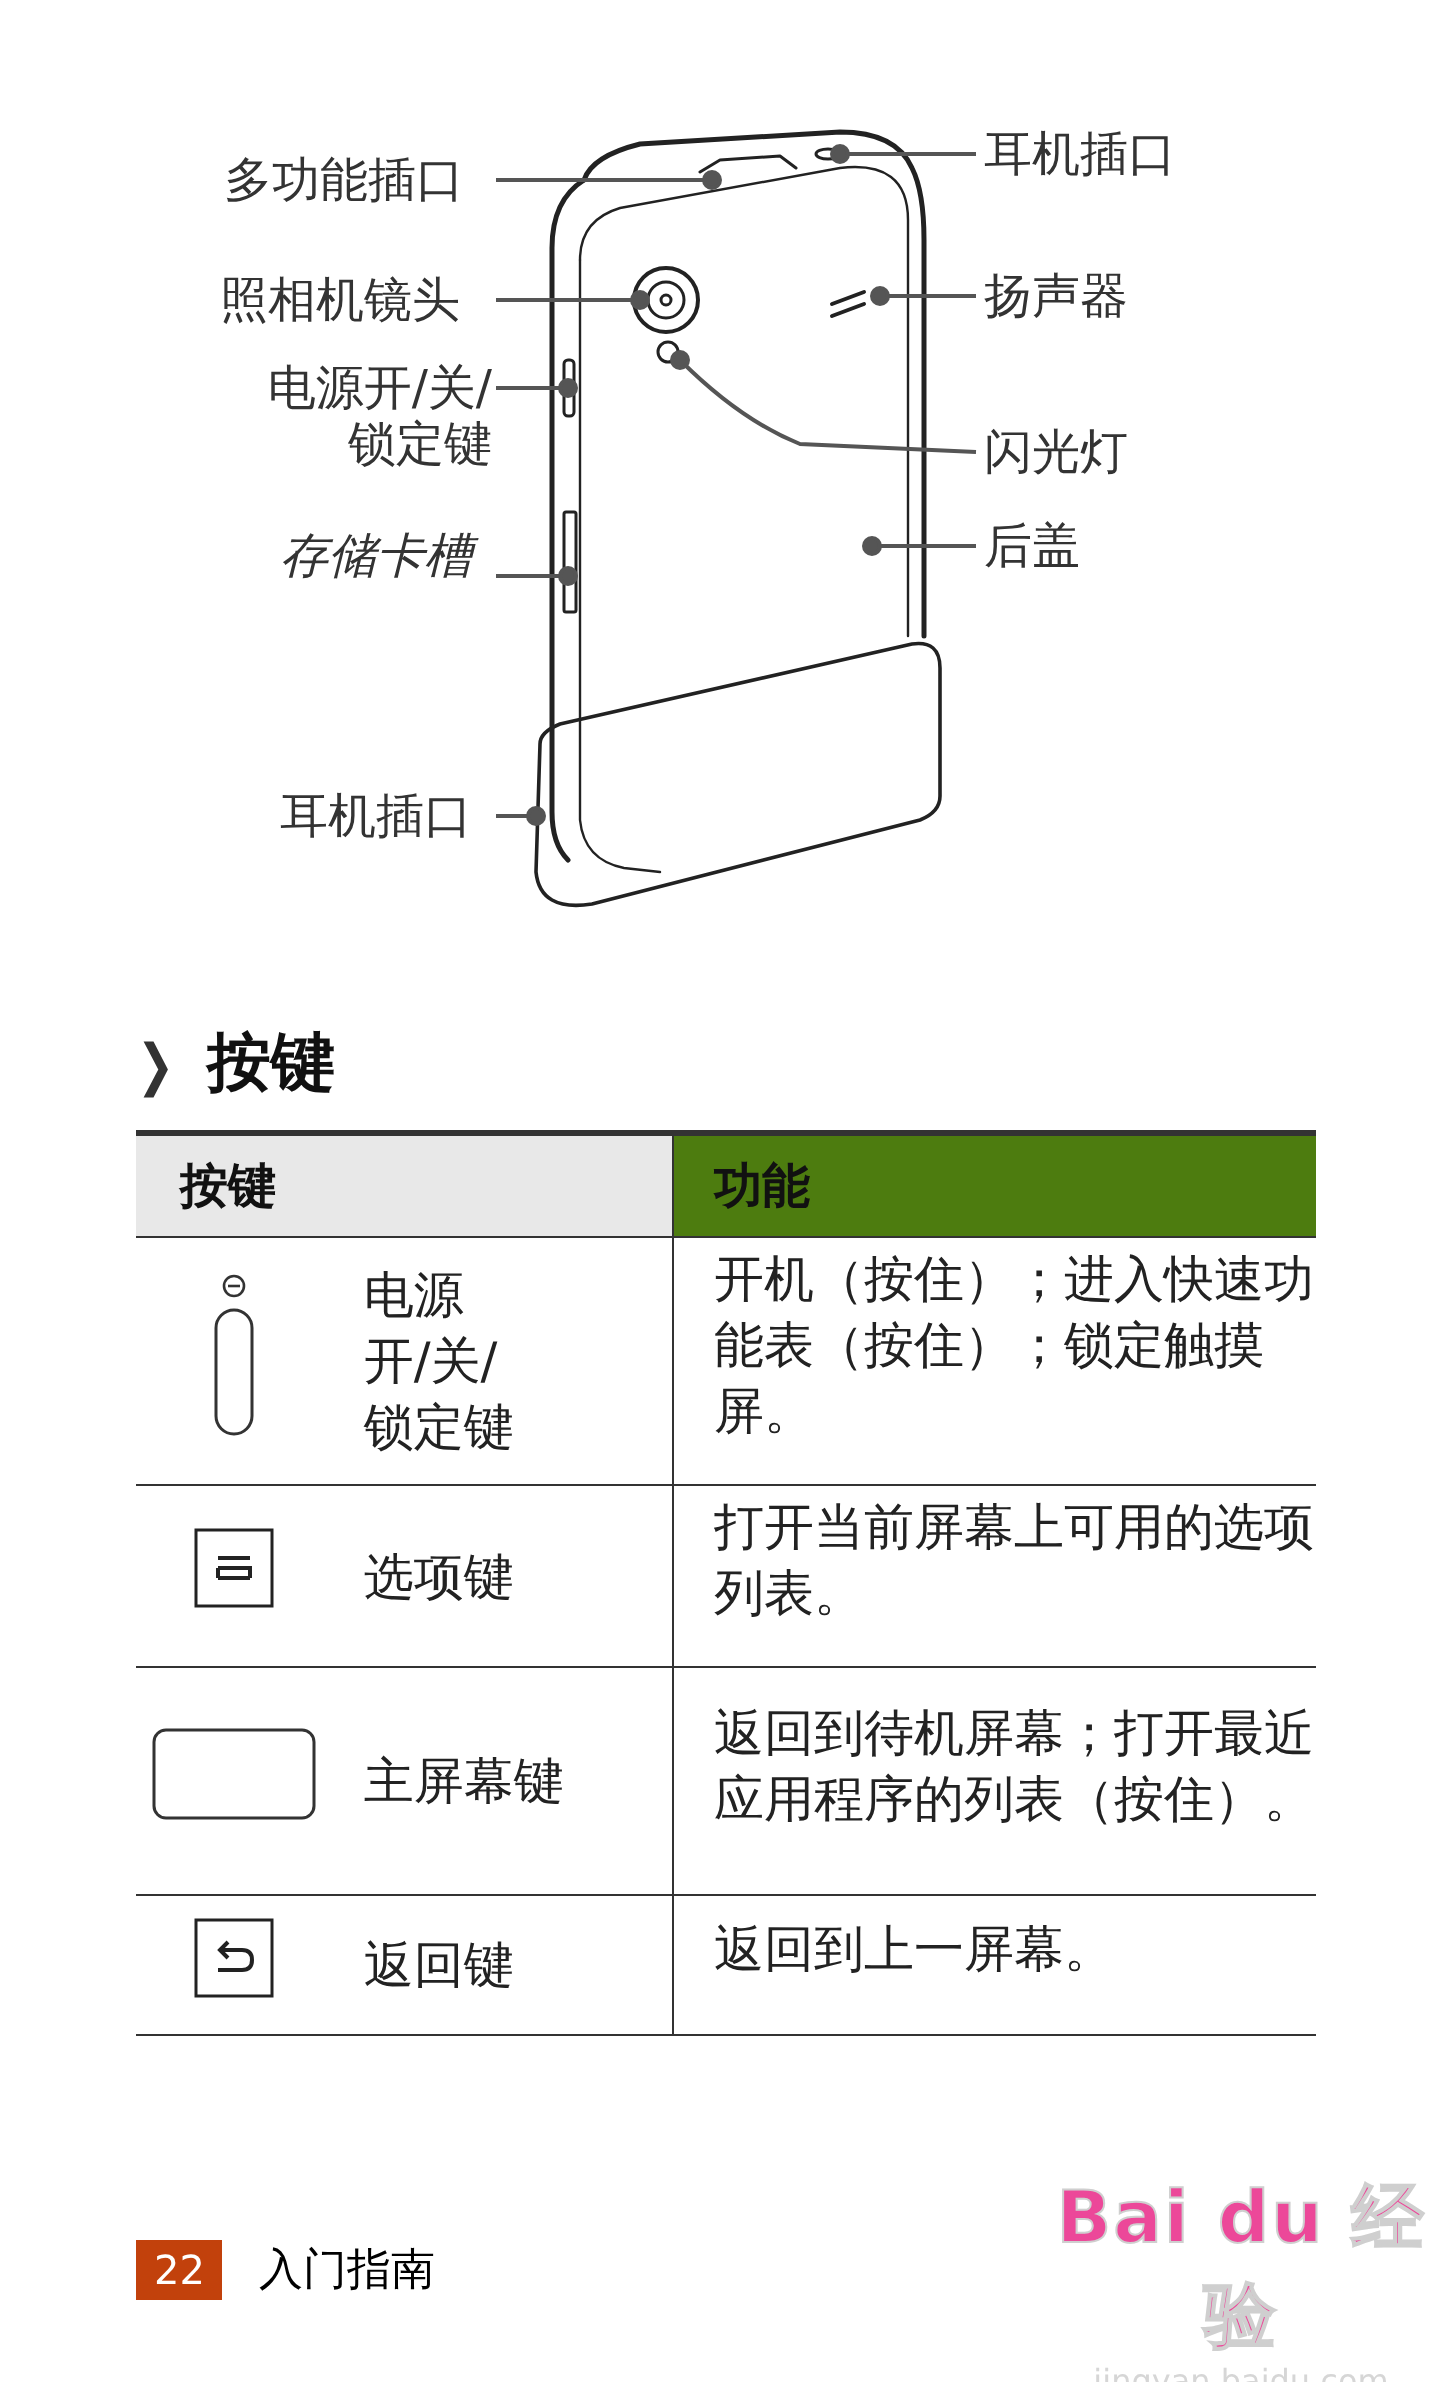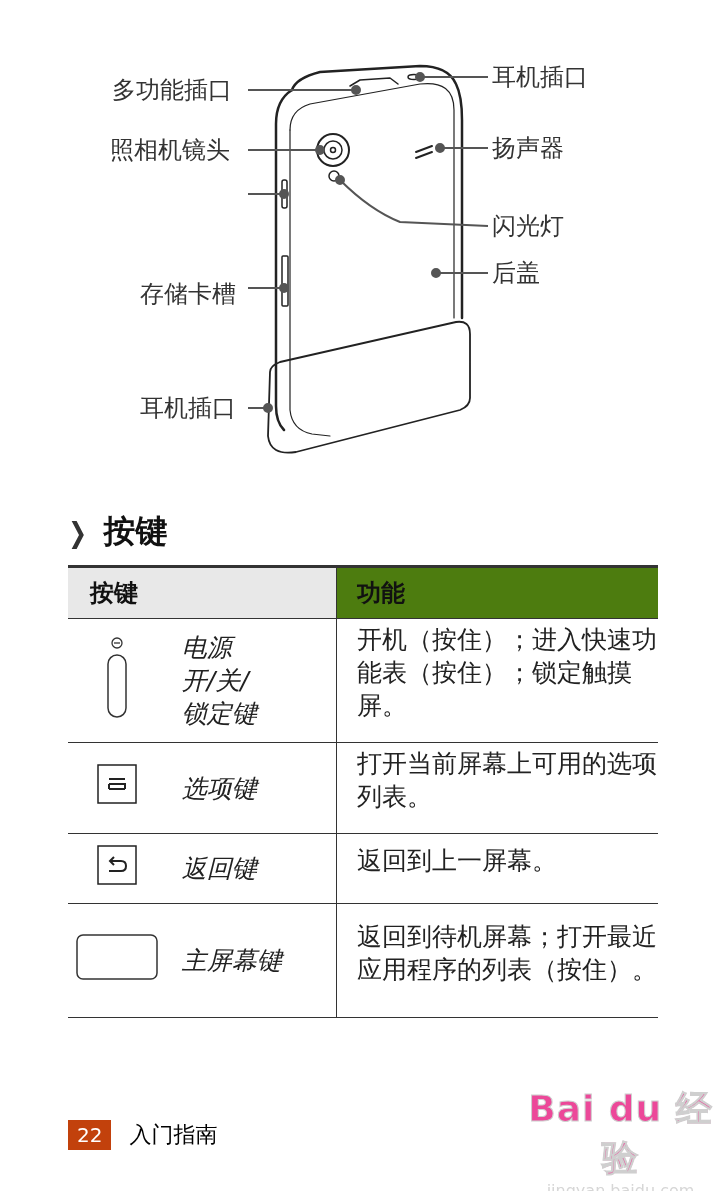--- a/index.html
+++ b/index.html
@@ -11,21 +11,21 @@
   .section-title { position:absolute; left:66px; top:510px; display:flex; align-items:center; }
   .section-title .chev { font-size:28px; font-weight:bold; color:#333; margin-right:14px; transform:scaleX(0.8); }
   .section-title .txt { font-size:32px; font-weight:bold; color:#111; }
   table.keys { position:absolute; left:68px; top:565px; width:590px; border-collapse:collapse; }
   table.keys th { height:50px; text-align:left; font-size:24px; font-weight:bold; padding:0 20px; color:#111;
                   border-top:3px solid #333; border-bottom:1.5px solid #333; }
   table.keys th.h1 { background:#e8e8e8; width:226px; padding-left:22px; }
   table.keys th.h2 { background:#4d7c0f; border-left:1.5px solid #333; }
   table.keys td { font-size:25px; line-height:33px; color:#222; border-bottom:1.5px solid #333; vertical-align:middle; }
   td.icon-cell { width:96px; text-align:center; padding:4px 0; }
-  td.name-cell { width:150px; padding-left:16px;font-style:italic; }
+  td.name-cell { width:150px; padding-left:16px; }
   td.func-cell { border-left:1.5px solid #333; padding:4px 0 20px 20px; }
   .footer { position:absolute; left:68px; top:1120px; display:flex; align-items:center; }
   .page-num { background:#c2410c; color:#fff; font-size:20px; padding:2px 9px; line-height:26px; }
   .footer-title { font-size:22px; margin-left:18px; color:#000000; }
   .watermark { position:absolute; left:515px; top:1085px; color:#ddd; text-align:center; }
   .wm-main { font-size:36px; font-weight:bold; letter-spacing:1px; color:#ec4899;
              -webkit-text-stroke:1px #cfcfcf; }
   .wm-sub { font-size:16px; color:#d6d6d6; margin-top:-2px; }
 </style>
 </head>
@@ -79,22 +79,26 @@
         <circle cx="436" cy="273" r="4"></circle>
       <line x1="248" y1="408" x2="268" y2="408"></line>
         <circle cx="268" cy="408" r="4"></circle>
     </g>
   </svg>
 
   <div class="label" style="left:112px;top:76px;">多功能插口</div>
   <div class="label" style="left:492px;top:63px;">耳机插口</div>
   <div class="label" style="left:110px;top:136px;">照相机镜头</div>
   <div class="label" style="left:492px;top:134px;">扬声器</div>
+  <div class="label right-align" style="left:118px;top:180px;width:128px;">
+    <div>电源开/关/</div>
+    <div>锁定键</div>
+  </div>
   <div class="label" style="left:492px;top:212px;">闪光灯</div>
-  <div class="label" style="left:140px;top:280px;">存储卡槽</div>
+  <div class="label" style="left:140px;top:264px;font-style:italic;">存储卡槽</div>
   <div class="label" style="left:492px;top:259px;">后盖</div>
   <div class="label" style="left:140px;top:394px;">耳机插口</div>
 </div>
 
 <div class="section-title">
   <span class="chev">❯</span>
   <span class="txt">按键</span>
 </div>
 
 <table class="keys">
@@ -121,39 +125,39 @@
     <tr style="height:78px;">
       <td class="icon-cell">
         <svg width="40" height="40" viewBox="0 0 40 40">
           <rect x="1" y="1" width="38" height="38" fill="#fff" stroke="#222" stroke-width="1.5"></rect>
           <path d="M12 15 H28 M12 20 H28 V25 M12 20 V25 M12 25 H28" fill="none" stroke="#222" stroke-width="2"></path>
         </svg>
       </td>
       <td class="name-cell">选项键</td>
       <td class="func-cell">打开当前屏幕上可用的选项列表。</td>
     </tr>
+    <tr style="height:114px;">
+      <td class="icon-cell">
+        <svg width="82" height="46" viewBox="0 0 82 46">
+          <rect x="1" y="1" width="80" height="44" rx="6" fill="#fff" stroke="#333" stroke-width="1.5"></rect>
+        </svg>
+      </td>
+      <td class="name-cell">主屏幕键</td>
+      <td class="func-cell">返回到待机屏幕；打开最近应用程序的列表（按住）。</td>
+    </tr>
     <tr style="height:70px;">
       <td class="icon-cell">
         <svg width="40" height="40" viewBox="0 0 40 40">
           <rect x="1" y="1" width="38" height="38" fill="#fff" stroke="#222" stroke-width="1.5"></rect>
           <path d="M14 16 H24 Q29 16 29 21 Q29 26 24 26 H12" fill="none" stroke="#222" stroke-width="2"></path>
           <path d="M17 12 L13 16 L17 20" fill="none" stroke="#222" stroke-width="2"></path>
         </svg>
       </td>
       <td class="name-cell">返回键</td>
       <td class="func-cell">返回到上一屏幕。</td>
-    </tr>
-    <tr style="height:114px;">
-      <td class="icon-cell">
-        <svg width="82" height="46" viewBox="0 0 82 46">
-          <rect x="1" y="1" width="80" height="44" rx="6" fill="#fff" stroke="#333" stroke-width="1.5"></rect>
-        </svg>
-      </td>
-      <td class="name-cell">主屏幕键</td>
-      <td class="func-cell">返回到待机屏幕；打开最近应用程序的列表（按住）。</td>
     </tr>
   </tbody>
 </table>
 
 <div class="footer">
   <span class="page-num">22</span>
   <span class="footer-title">入门指南</span>
 </div>
 
 <div class="watermark">

